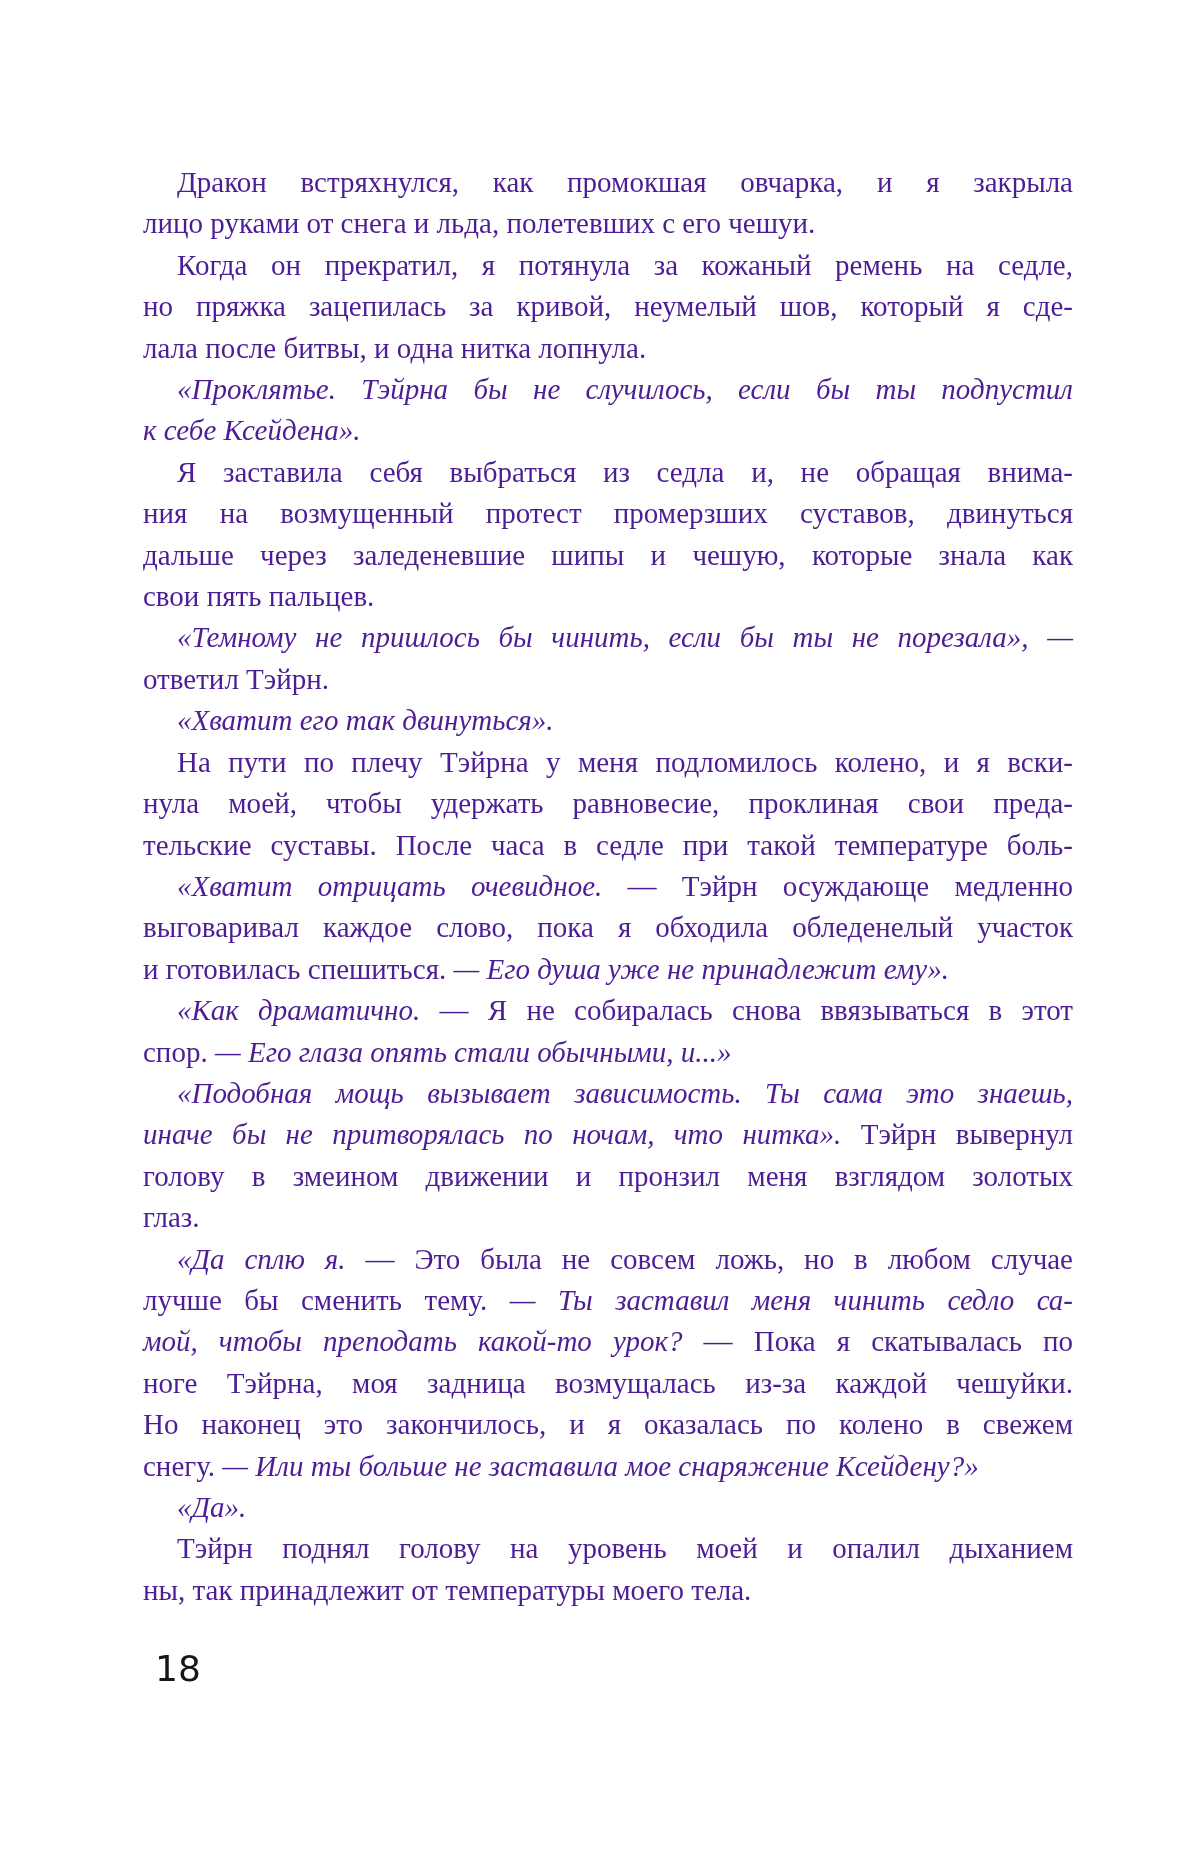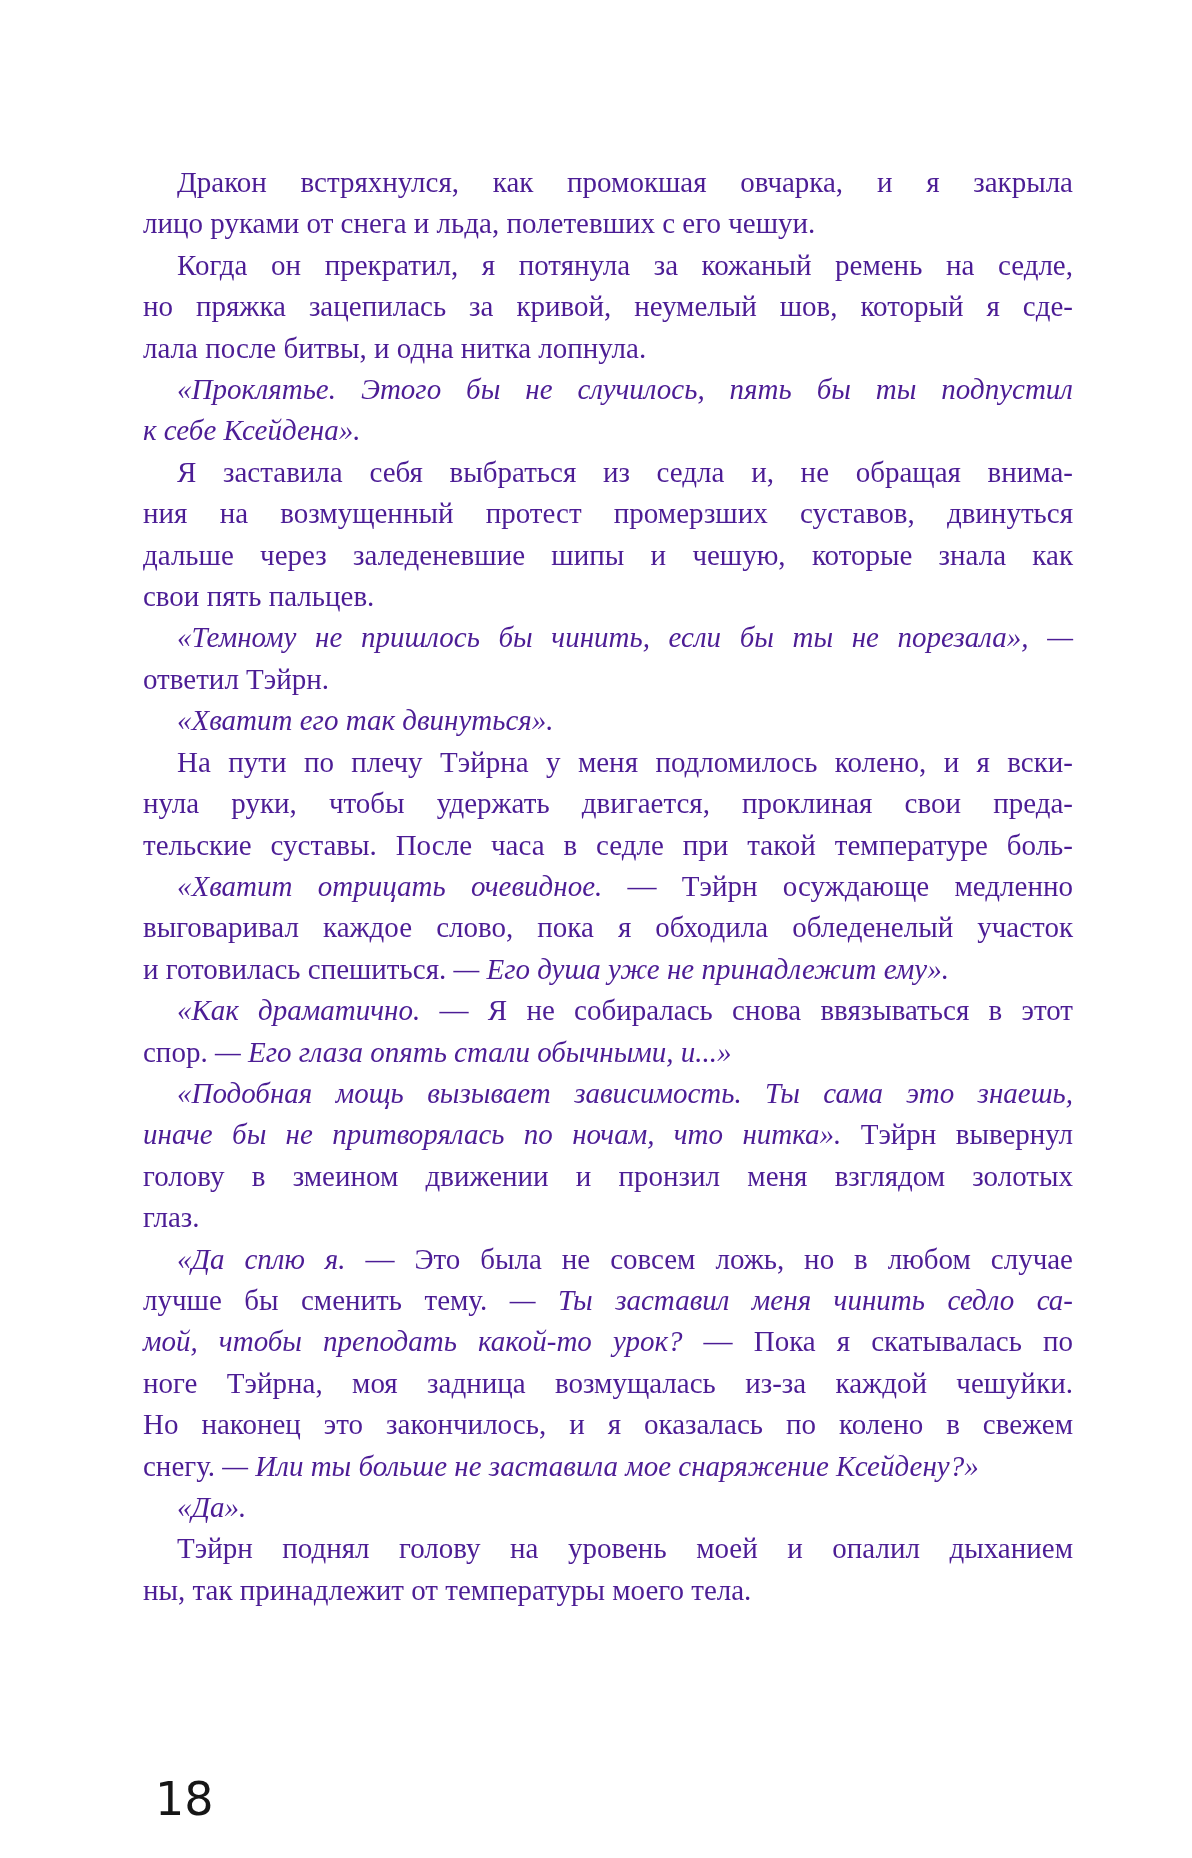--- a/index.html
+++ b/index.html
@@ -33,48 +33,48 @@
     text-align-last: left;
   }
   .line.indent {
     text-indent: 34px;
   }
   .run { font-style: normal; }
   .run.italic { font-style: italic; }
   .page-number {
     position: absolute;
     left: 155px;
-    top: 1779px;
+    top: 1649px;
     color: #161616;
     font-family: "DejaVu Sans", sans-serif;
-    font-size: 46px;
+    font-size: 36px;
     line-height: 40px;
   }
 </style>
 </head>
 <body>
 
 <div class="book-page">
   <div class="text-block">
       <div class="line indent"><span class="run">Дракон встряхнулся, как промокшая овчарка, и я закрыла</span></div>
       <div class="line last"><span class="run">лицо руками от снега и льда, полетевших с его чешуи.</span></div>
       <div class="line indent"><span class="run">Когда он прекратил, я потянула за кожаный ремень на седле,</span></div>
       <div class="line"><span class="run">но пряжка зацепилась за кривой, неумелый шов, который я сде-</span></div>
       <div class="line last"><span class="run">лала после битвы, и одна нитка лопнула.</span></div>
-      <div class="line indent"><span class="run italic">«Проклятье. Этого бы не случилось, пять бы ты подпустил</span></div>
+      <div class="line indent"><span class="run italic">«Проклятье. Тэйрна бы не случилось, если бы ты подпустил</span></div>
       <div class="line last"><span class="run italic">к себе Ксейдена».</span></div>
       <div class="line indent"><span class="run">Я заставила себя выбраться из седла и, не обращая внима-</span></div>
       <div class="line"><span class="run">ния на возмущенный протест промерзших суставов, двинуться</span></div>
       <div class="line"><span class="run">дальше через заледеневшие шипы и чешую, которые знала как</span></div>
       <div class="line last"><span class="run">свои пять пальцев.</span></div>
       <div class="line indent"><span class="run italic">«Темному не пришлось бы чинить, если бы ты не порезала», —</span></div>
       <div class="line last"><span class="run">ответил Тэйрн.</span></div>
       <div class="line indent last"><span class="run italic">«Хватит его так двинуться».</span></div>
       <div class="line indent"><span class="run">На пути по плечу Тэйрна у меня подломилось колено, и я вски-</span></div>
-      <div class="line"><span class="run">нула руки, чтобы удержать двигается, проклиная свои преда-</span></div>
+      <div class="line"><span class="run">нула моей, чтобы удержать равновесие, проклиная свои преда-</span></div>
       <div class="line"><span class="run">тельские суставы. После часа в седле при такой температуре боль-</span></div>
       <div class="line indent"><span class="run italic">«Хватит отрицать очевидное. </span><span class="run">— Тэйрн осуждающе медленно</span></div>
       <div class="line"><span class="run">выговаривал каждое слово, пока я обходила обледенелый участок</span></div>
       <div class="line last"><span class="run">и готовилась спешиться. </span><span class="run italic">— Его душа уже не принадлежит ему».</span></div>
       <div class="line indent"><span class="run italic">«Как драматично. </span><span class="run">— Я не собиралась снова ввязываться в этот</span></div>
       <div class="line last"><span class="run">спор. </span><span class="run italic">— Его глаза опять стали обычными, и...»</span></div>
       <div class="line indent"><span class="run italic">«Подобная мощь вызывает зависимость. Ты сама это знаешь,</span></div>
       <div class="line"><span class="run italic">иначе бы не притворялась по ночам, что нитка». </span><span class="run">Тэйрн вывернул</span></div>
       <div class="line"><span class="run">голову в змеином движении и пронзил меня взглядом золотых</span></div>
       <div class="line last"><span class="run">глаз.</span></div>

